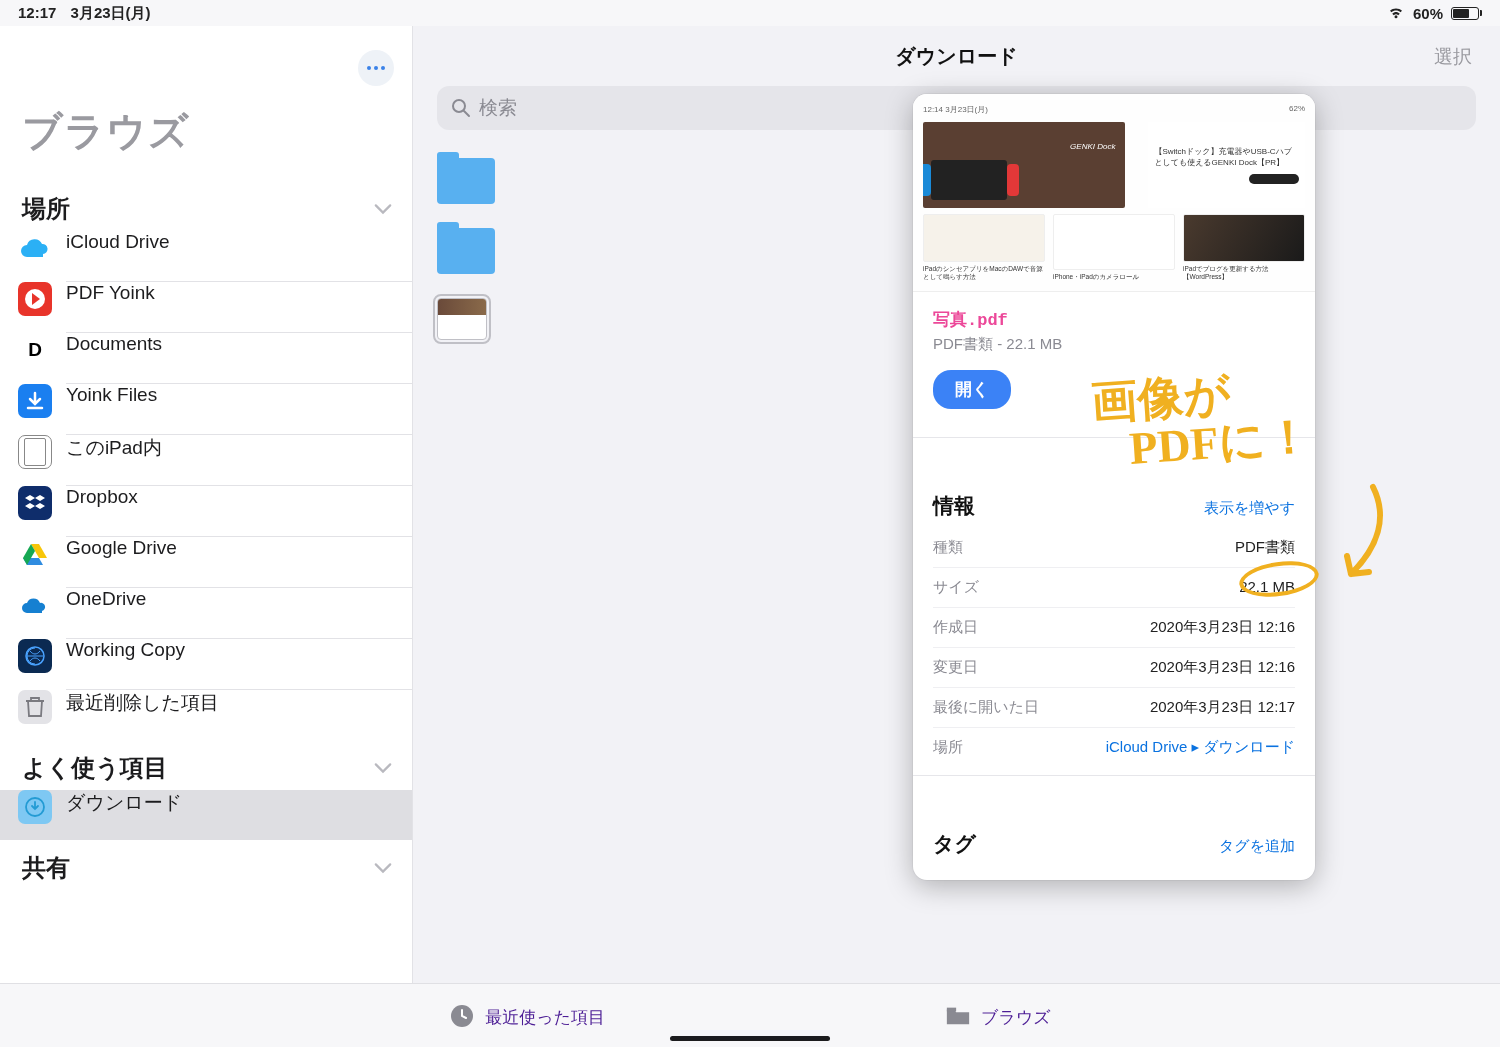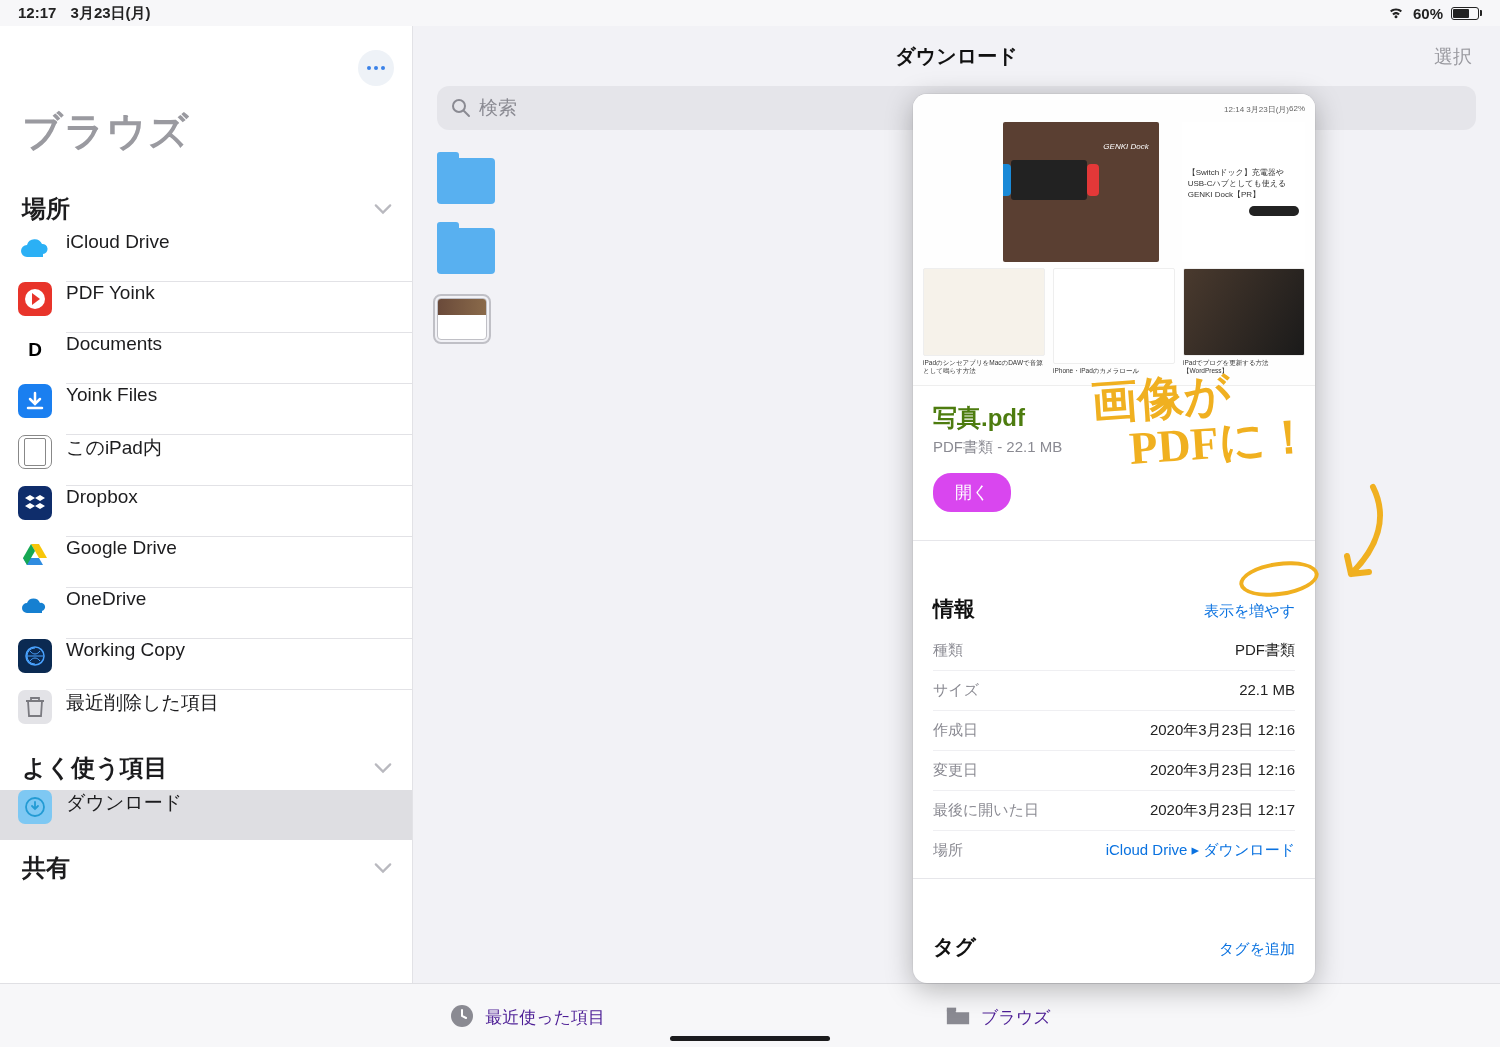--- a/index.html
+++ b/index.html
@@ -54,41 +54,41 @@
   .searchbar svg { width:20px; height:20px; margin-right:8px; }
   .grid { padding:18px 24px; display:flex; flex-direction:column; gap:24px; width:110px; }
   .folder-icon { width:58px; height:46px; background:#58b0f0; border-radius:4px; position:relative; }
   .folder-icon::before { content:""; position:absolute; top:-6px; left:0; width:22px; height:10px; background:#58b0f0; border-radius:3px 3px 0 0; }
   .file-thumb { width:50px; height:42px; background:#fff; border:1px solid #c0c0c6; border-radius:3px; position:relative; overflow:hidden;}
   .file-thumb .stripe { height:40%; background:linear-gradient(90deg,#6a4a3a,#8a6a4a); }
   .file-thumb.selected-outline { outline:2px solid #c0c0c6; outline-offset:2px; border-radius:4px;}
 
   
   .popover { position:absolute; left:500px; top:68px; width:402px; background:#fff; border-radius:14px; box-shadow:0 6px 28px rgba(0,0,0,.28), 0 0 0 1px rgba(0,0,0,.04); overflow:hidden; z-index:50; }
-  .pv-preview { height:292px; background:#fefefe; border-bottom:1px solid #eee; padding:10px; display:flex; flex-direction:column; gap:6px;align-items:flex-end; }
+  .pv-preview { height:198px; background:#fefefe; border-bottom:1px solid #eee; padding:10px; display:flex; flex-direction:column; gap:6px; }
   .pv-prev-top { height:12px; display:flex; justify-content:space-between; font-size:8px; color:#666; }
   .pv-row1 { flex:1.3; display:flex; gap:23px; }
   .pv-hero { flex:1.4; background:#5a3f32; border-radius:2px; position:relative; overflow:hidden; }
   .pv-hero .switch { position:absolute; left:8px; top:38px; width:76px; height:40px; background:#222; border-radius:3px; }
   .pv-hero .switch::before{content:"";position:absolute;left:-12px;top:4px;width:12px;height:32px;background:#1a8ad8;border-radius:4px;}
   .pv-hero .switch::after{content:"";position:absolute;right:-12px;top:4px;width:12px;height:32px;background:#e33838;border-radius:4px;}
   .pv-hero .tag { position:absolute; right:10px; top:20px; font-size:8px; color:#fff; font-style:italic; }
   .pv-side { flex:1; background:#fff; display:flex; flex-direction:column; justify-content:center; padding:4px 6px; font-size:8px; color:#333; gap:6px;}
   .pv-side .pill { align-self:flex-end; width:50px;height:10px;background:#222;border-radius:5px;}
   .pv-row2 { flex:1; display:flex; gap:8px; }
   .pv-card { flex:1; display:flex; flex-direction:column; }
   .pv-card .img { flex:1; background:#f6f2ea; border:1px solid #eee; border-radius:2px; }
   .pv-card .img.dark { background:linear-gradient(120deg,#4a3a2e,#1a1a1a);}
   .pv-card .img.light { background:#fff; }
   .pv-card .cap { font-size:6.5px; color:#333; margin-top:3px; line-height:1.2; }
 
   .pv-body { padding:16px 20px 6px 20px; }
-  .pv-filename { font-size:24px; font-weight:700; color:#4d7c0f; }
+  .pv-filename { font-size:17px; font-weight:700; color:#ec4899;font-family:Liberation Mono, monospace; }
   .pv-sub { font-size:15px; color:#8a8a92; margin-top:4px; }
-  .open-btn { margin-top:16px; display:inline-block; background:#d946ef; color:#fff; font-weight:400; font-size:17px; padding:8px 22px; border-radius:18px; }
+  .open-btn { margin-top:16px; display:inline-block; background:#3b82f6; color:#fff; font-weight:700; font-size:17px; padding:8px 22px; border-radius:18px; }
   .pv-sep { height:1px; background:#e6e6ea; margin:22px 0 0 0; }
   .pv-section { display:flex; justify-content:space-between; align-items:baseline; padding:18px 20px 8px 20px; }
   .pv-section h3 { font-size:21px; font-weight:700; color:#111;margin-top:36px; }
   .pv-section a { font-size:15px; color:#0a72e0; }
   .info-row { display:flex; justify-content:space-between; padding:10px 20px; font-size:15px; }
   .info-row .k { color:#8a8a92; }
   .info-row .v { color:#222;text-align:right; }
   .info-row .v.link { color:#0a72e0; }
   .info-sep { height:1px; background:#efeff2; margin:0 20px; }
 

